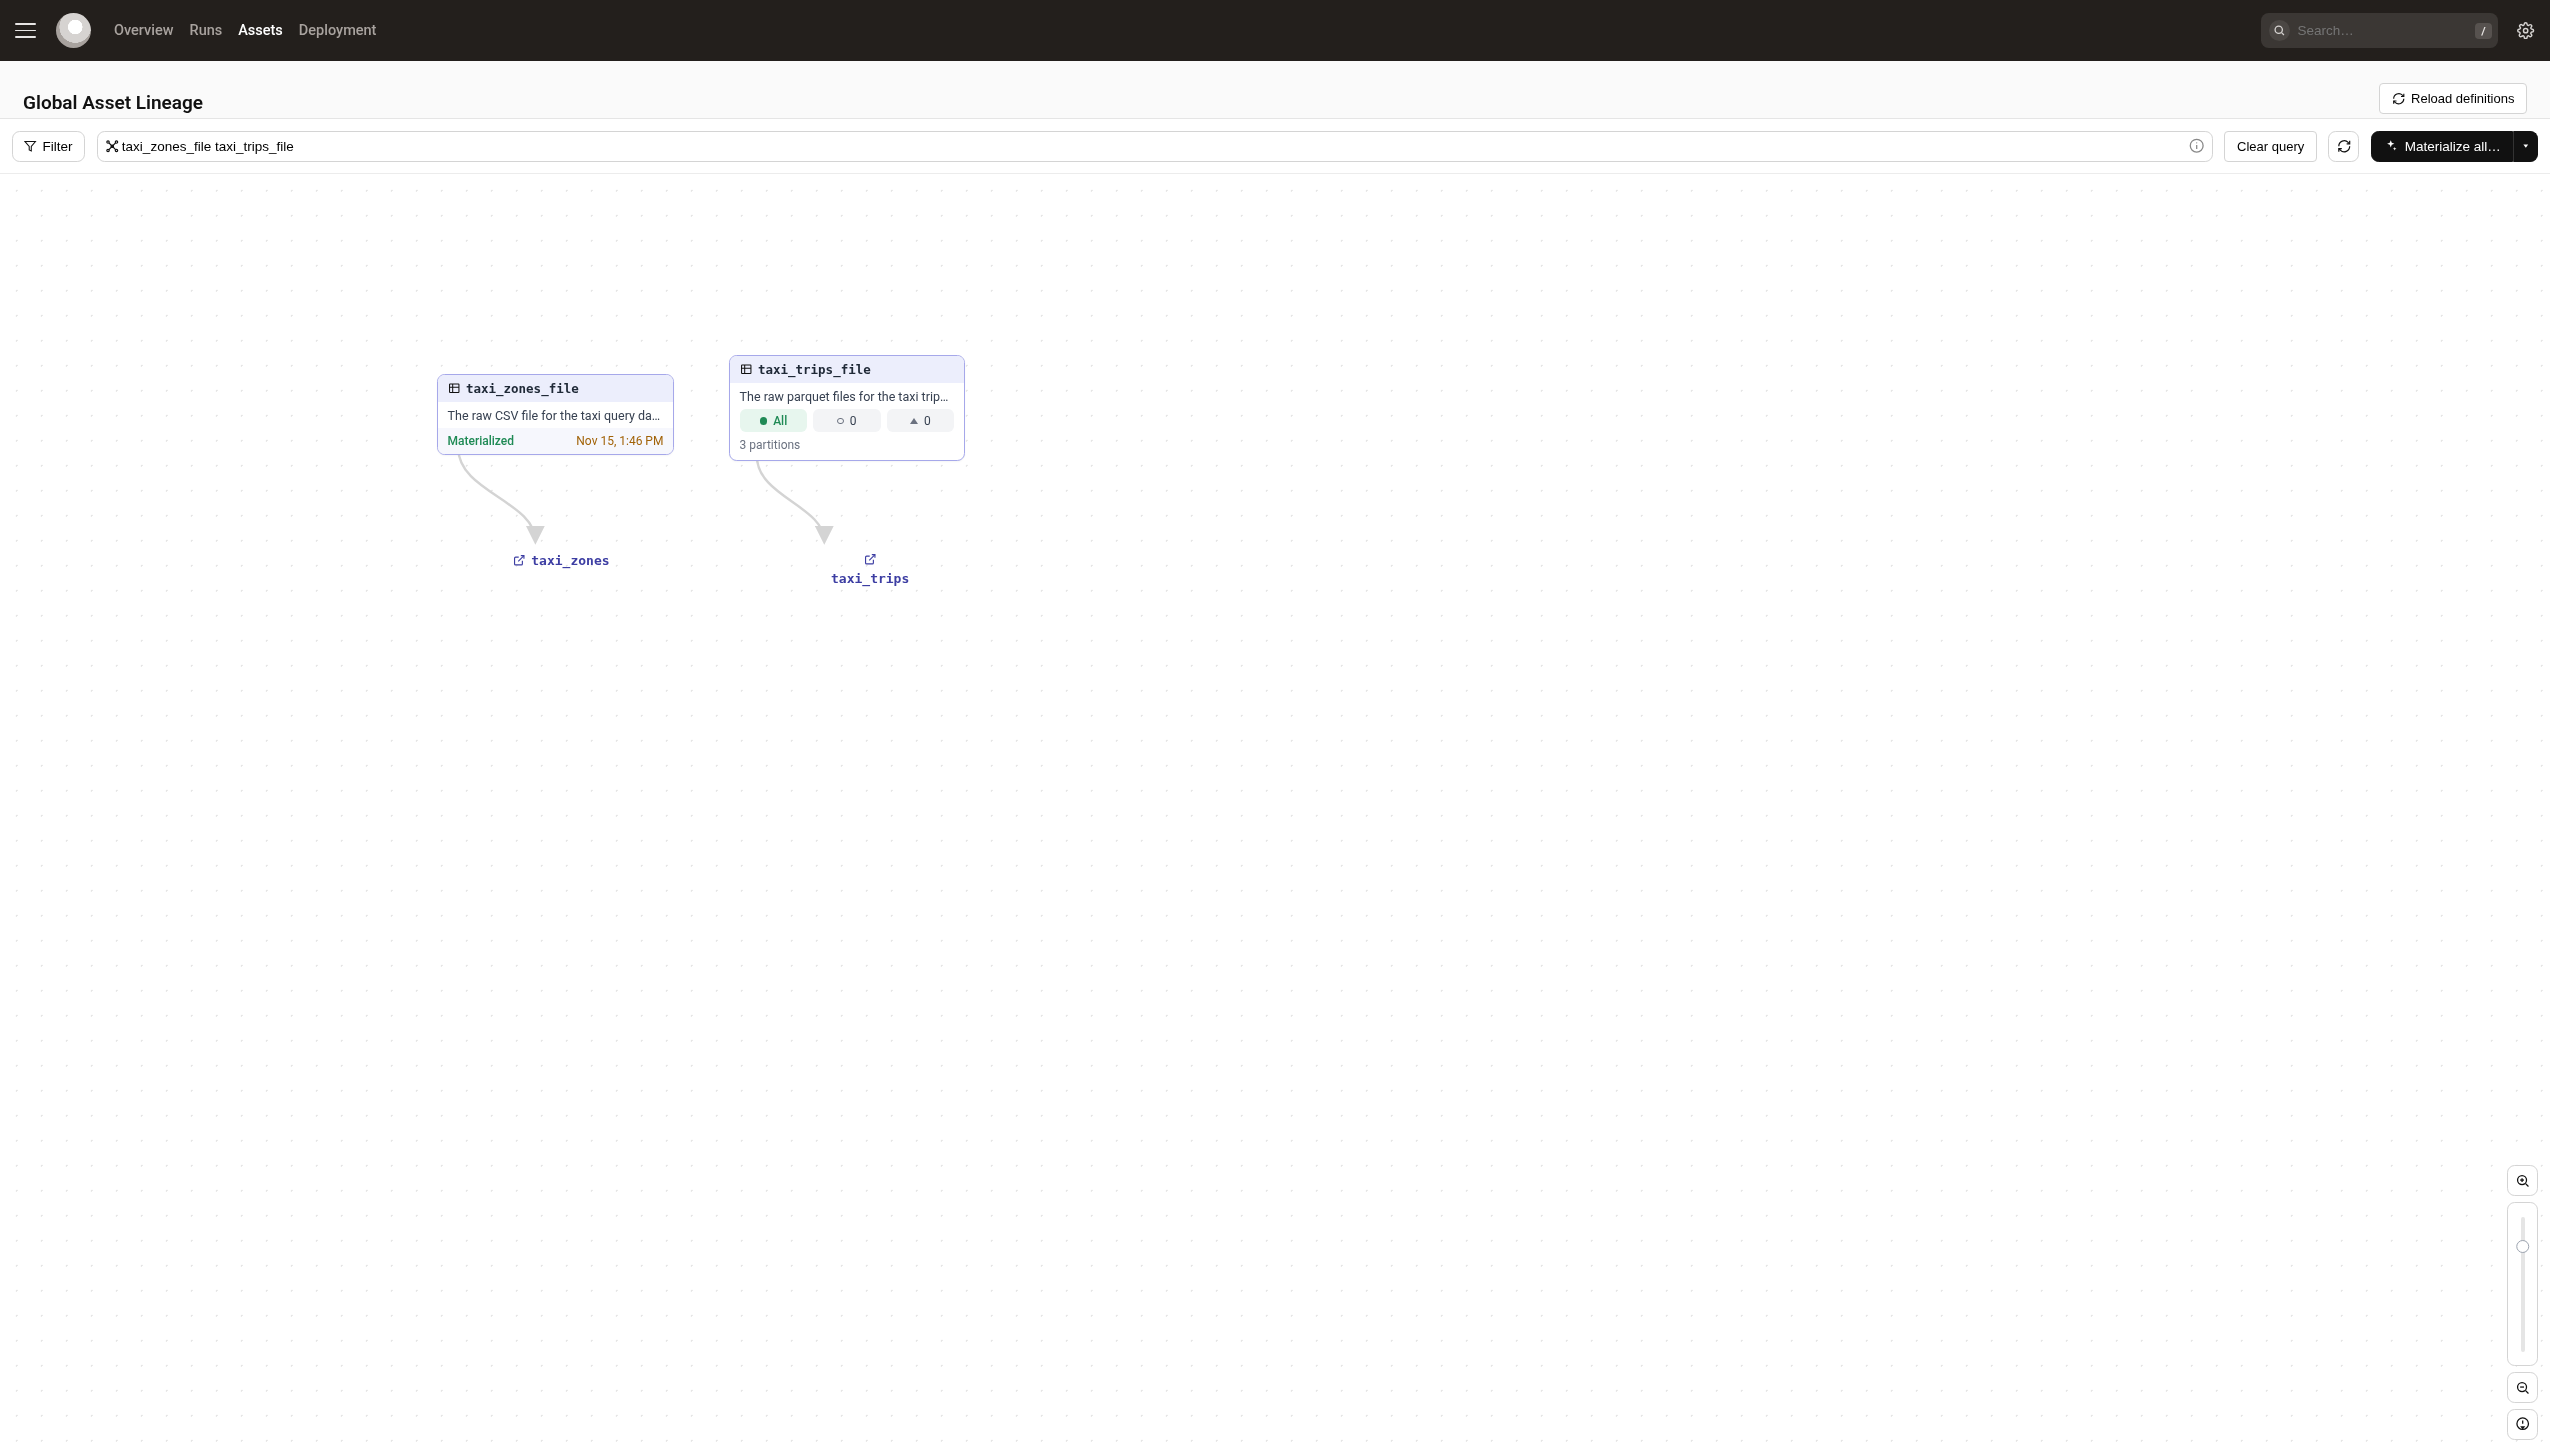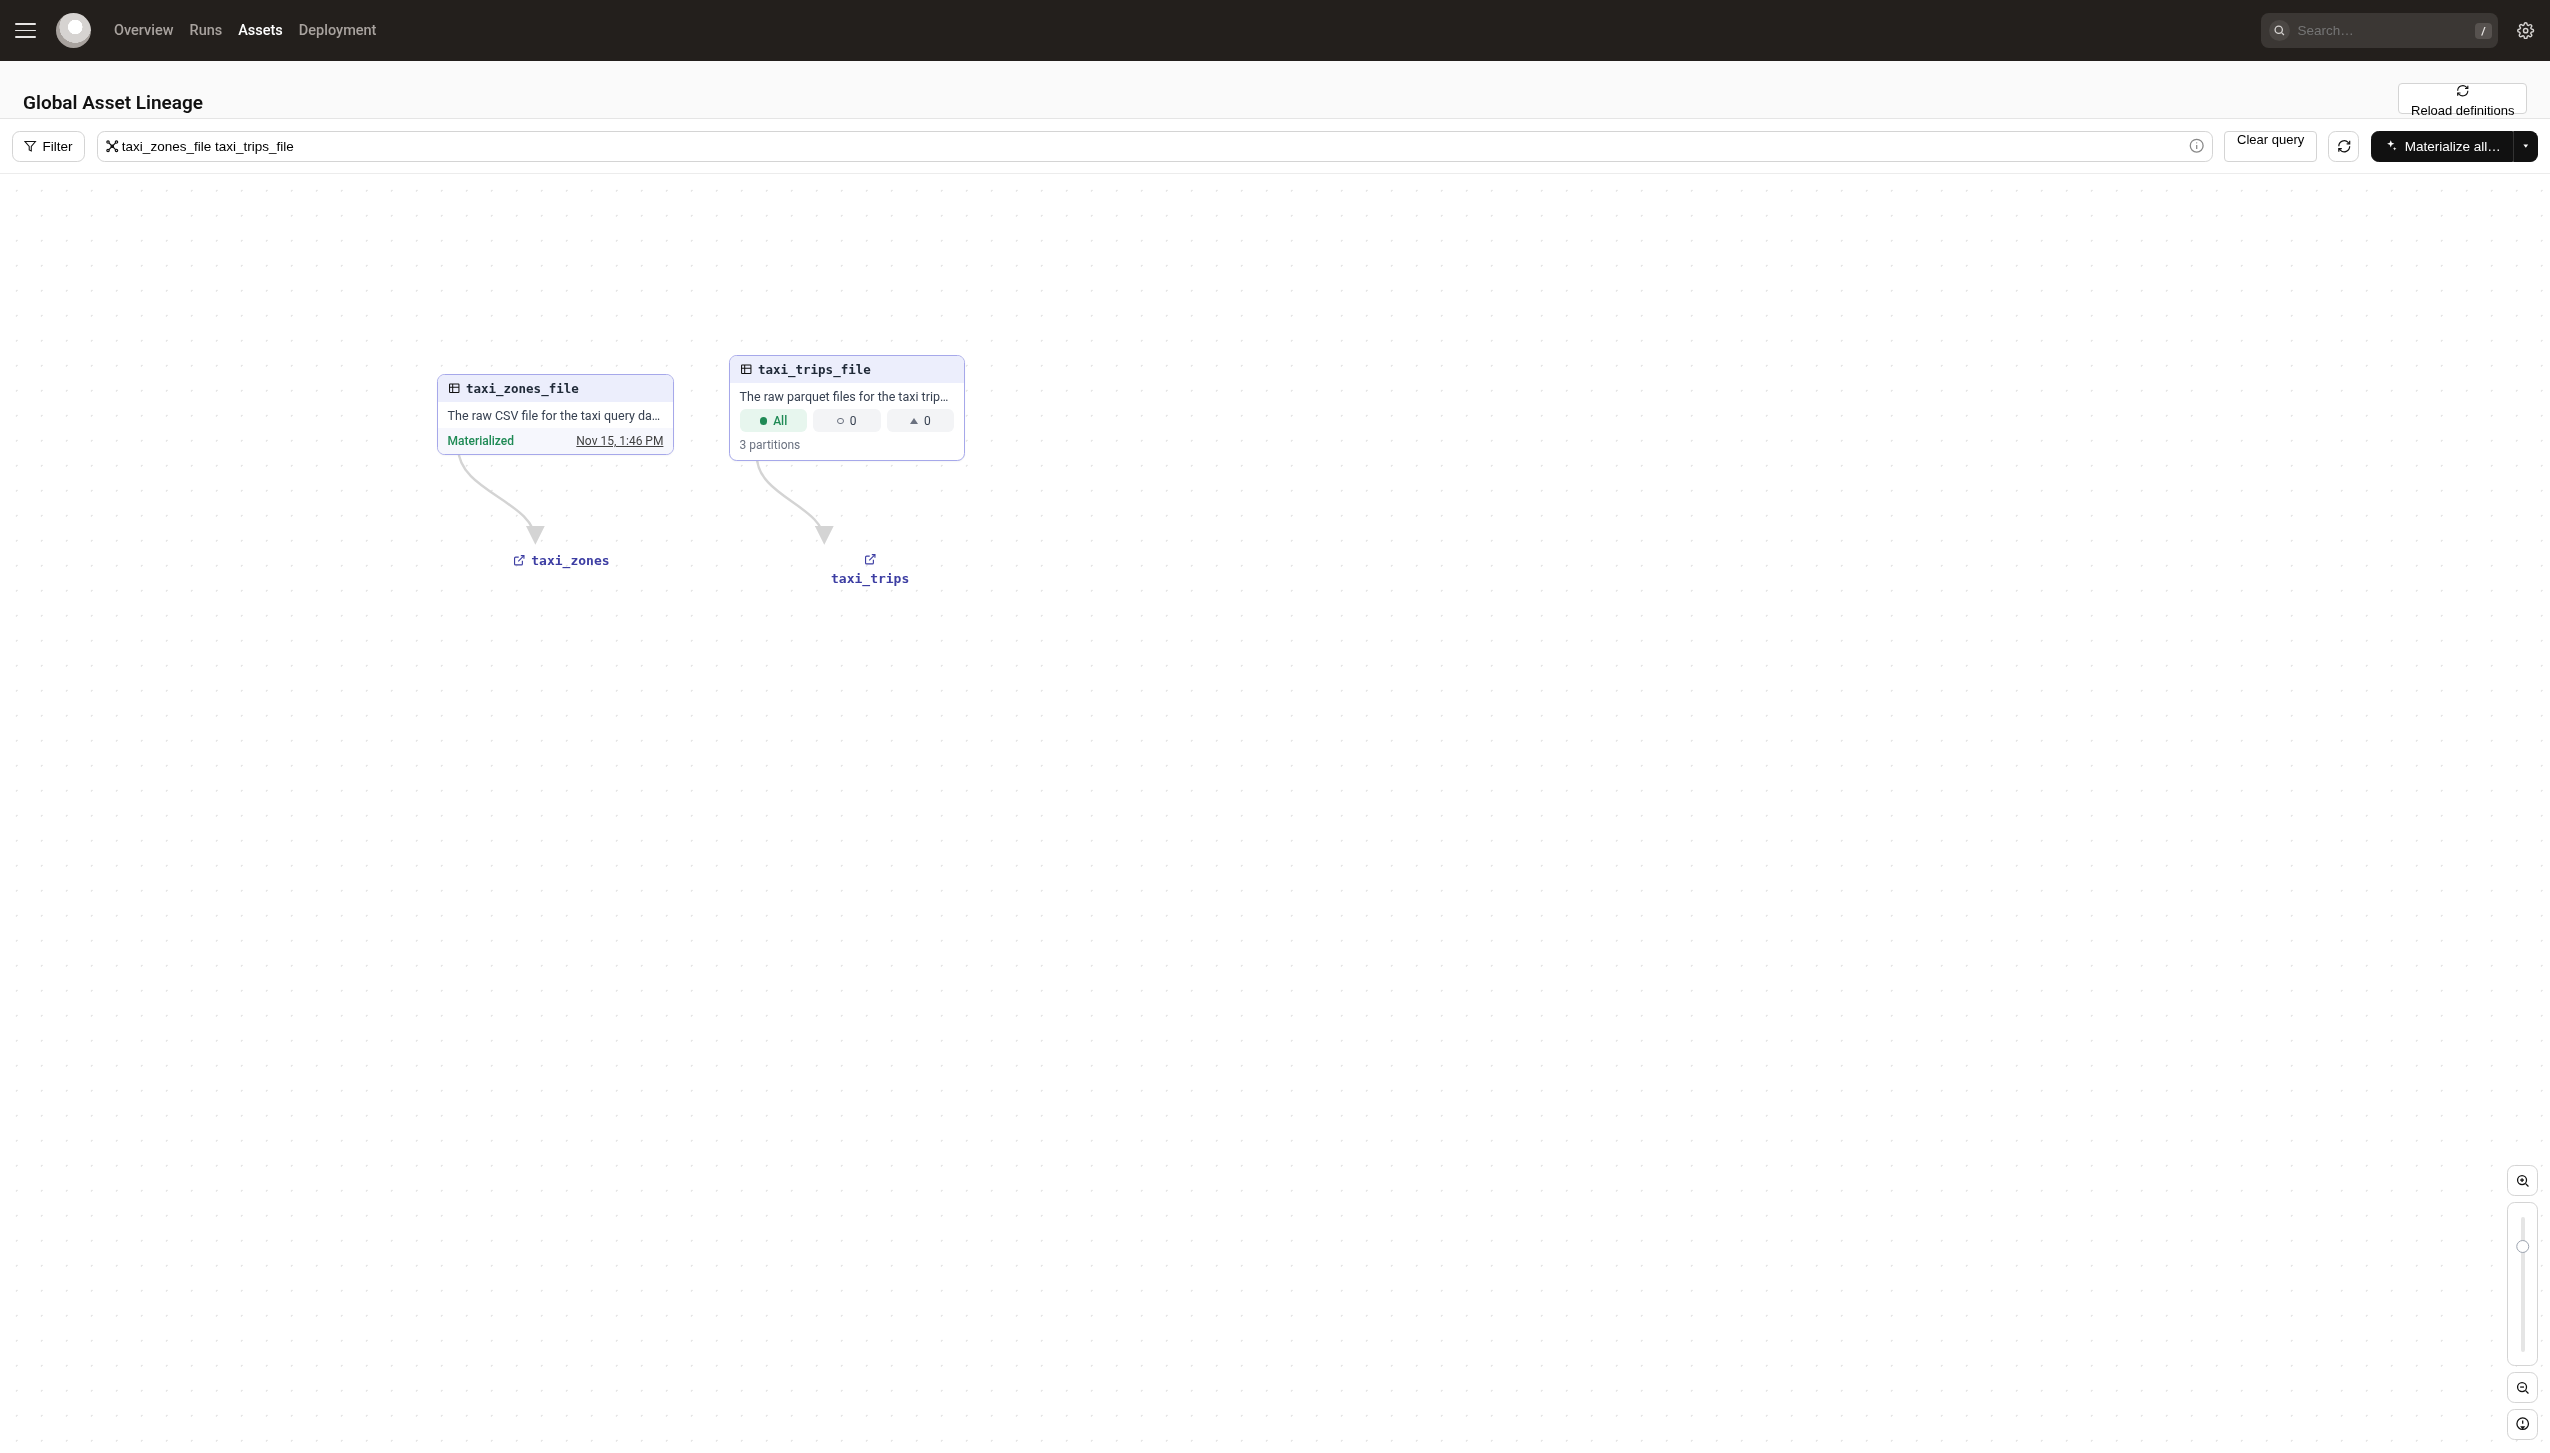--- a/index.html
+++ b/index.html
@@ -17,21 +17,21 @@
   .searchbox { display:flex; align-items:center; background:#3b3734; border-radius:7.7px; height:35px; padding:0 5.8px 0 7.7px; min-width: 202px; }
   .searchbox .sico { width:21px; height:21px; border-radius:50%; background:#4b4744; display:flex; align-items:center; justify-content:center; margin-right:7.7px; }
   .searchbox input { flex:1; background:transparent; border:none; outline:none; color:#d6d3d1; font-size:13.5px; }
   .searchbox .kbd { background:#57524f; color:#eae7e5; border-radius:3.9px; padding:1px 6.7px; font-size:11.6px; font-weight:600; }
   .gear { margin-left:9.6px; color:#d6d3d1; display:flex; }
 
   
   .pageheader { height: 58px; border-bottom:1px solid #e5e5e5; display:flex; align-items:flex-end; padding: 4px 23px; background:#fafafa; }
   .pageheader h1 { font-size: 19px; font-weight:600; color:#111; }
   .pageheader .spacer { flex:1; }
-  .btn-outline { background:#fff; border:1px solid #d4d4d4; border-radius:4px; height:31px; padding:0 11.6px; display:inline-flex; align-items:center; gap:5.8px; font-size:13px; cursor:pointer;flex-direction:column; }
+  .btn-outline { background:#fff; border:1px solid #d4d4d4; border-radius:4px; height:31px; padding:0 11.6px; display:inline-flex; align-items:center; gap:5.8px; font-size:13px; cursor:pointer; }
 
   
   .toolbar { display:flex; align-items:center; gap:11.6px; padding:11.6px 11.6px; border-bottom:1px solid #ececec; background:#fff; }
   .filter-btn { background:#fff; border:1px solid #d4d4d4; border-radius:7.7px; height:31px; padding:0 11.6px; display:inline-flex; align-items:center; gap:5.8px; font-size:13.5px; cursor:pointer; }
   .query-wrap { flex:1; display:flex; align-items:center; border:1px solid #d4d4d4; border-radius:7.7px; height:31px; padding:0 7.7px; gap:2px; }
   .query-wrap input { flex:1; border:none; outline:none; font-size:13.5px; }
   .query-wrap .info { color:#888; }
   .icon-btn { background:#fff; border:1px solid #d4d4d4; border-radius:7.7px; height:31px; width:31px; display:inline-flex; align-items:center; justify-content:center; cursor:pointer; }
   .mat-group { display:flex; }
   .mat-btn { background:#111; color:#fff; border:1px solid #111; border-radius:7.7px 0 0 7.7px; height:31px; padding:0 11.6px; display:inline-flex; align-items:center; gap:7.7px; font-size:13.5px; cursor:pointer; }
@@ -42,21 +42,21 @@
     background-color:#fff;
     background-image: radial-gradient(#e5e5e5 1px, transparent 1px);
     background-size: 25px 25px;
     background-position: 3.9px 3.9px;
   }
   .node { position:absolute; border:1.4px solid #a6a8ea; border-radius:7.7px; background:#fff; box-shadow:0 1px 1.9px rgba(0,0,0,.04); overflow:hidden; }
   .node .title { background:#eceefc; padding:5.8px 9.6px; display:flex; align-items:center; gap:5.8px; font-family: ui-monospace, SFMono-Regular, Menlo, monospace; font-size:12.5px; font-weight:600; color:#1f2937; }
   .node .desc { padding:5.8px 9.6px; font-size:12.5px; color:#374151; white-space:nowrap; overflow:hidden; text-overflow:ellipsis; }
   .node .statusrow { background:#f6f7fd; padding:5.8px 9.6px; display:flex; justify-content:space-between; font-size:12px; }
   .node .statusrow .mat { color:#1f8a55; font-weight:500; }
-  .node .statusrow .ts { color:#404040;text-decoration:underline; }
+  .node .statusrow .ts { color:#a16207; }
   .pills { display:flex; gap:5.8px; padding:0 9.6px 3.9px; }
   .pill { flex:1; background:#f3f4f6; border-radius:5.8px; height:23px; display:flex; align-items:center; justify-content:center; gap:5.8px; font-size:12px; color:#374151; }
   .pill.green { background:#e7f6ee; color:#1f8a55; font-weight:500; }
   .dot { width:7.7px; height:7.7px; border-radius:50%; display:inline-block; }
   .dot.g { background:#1f8a55; }
   .dot.o { border:1.4px solid #6b7280; width:6.7px; height:6.7px; background:transparent; }
   .tri { width:0; height:0; border-left:4.3px solid transparent; border-right:4.3px solid transparent; border-bottom:6.7px solid #6b7280; display:inline-block; }
   .partcount { padding: 1.9px 9.6px 7.7px; font-size:12px; color:#6b7280; }
 
   .linklabel { position:absolute; display:flex; align-items:center; gap:5.8px; font-family: ui-monospace, SFMono-Regular, Menlo, monospace; font-size:13px; font-weight:600; color:#3d3ea3; cursor:pointer; }

